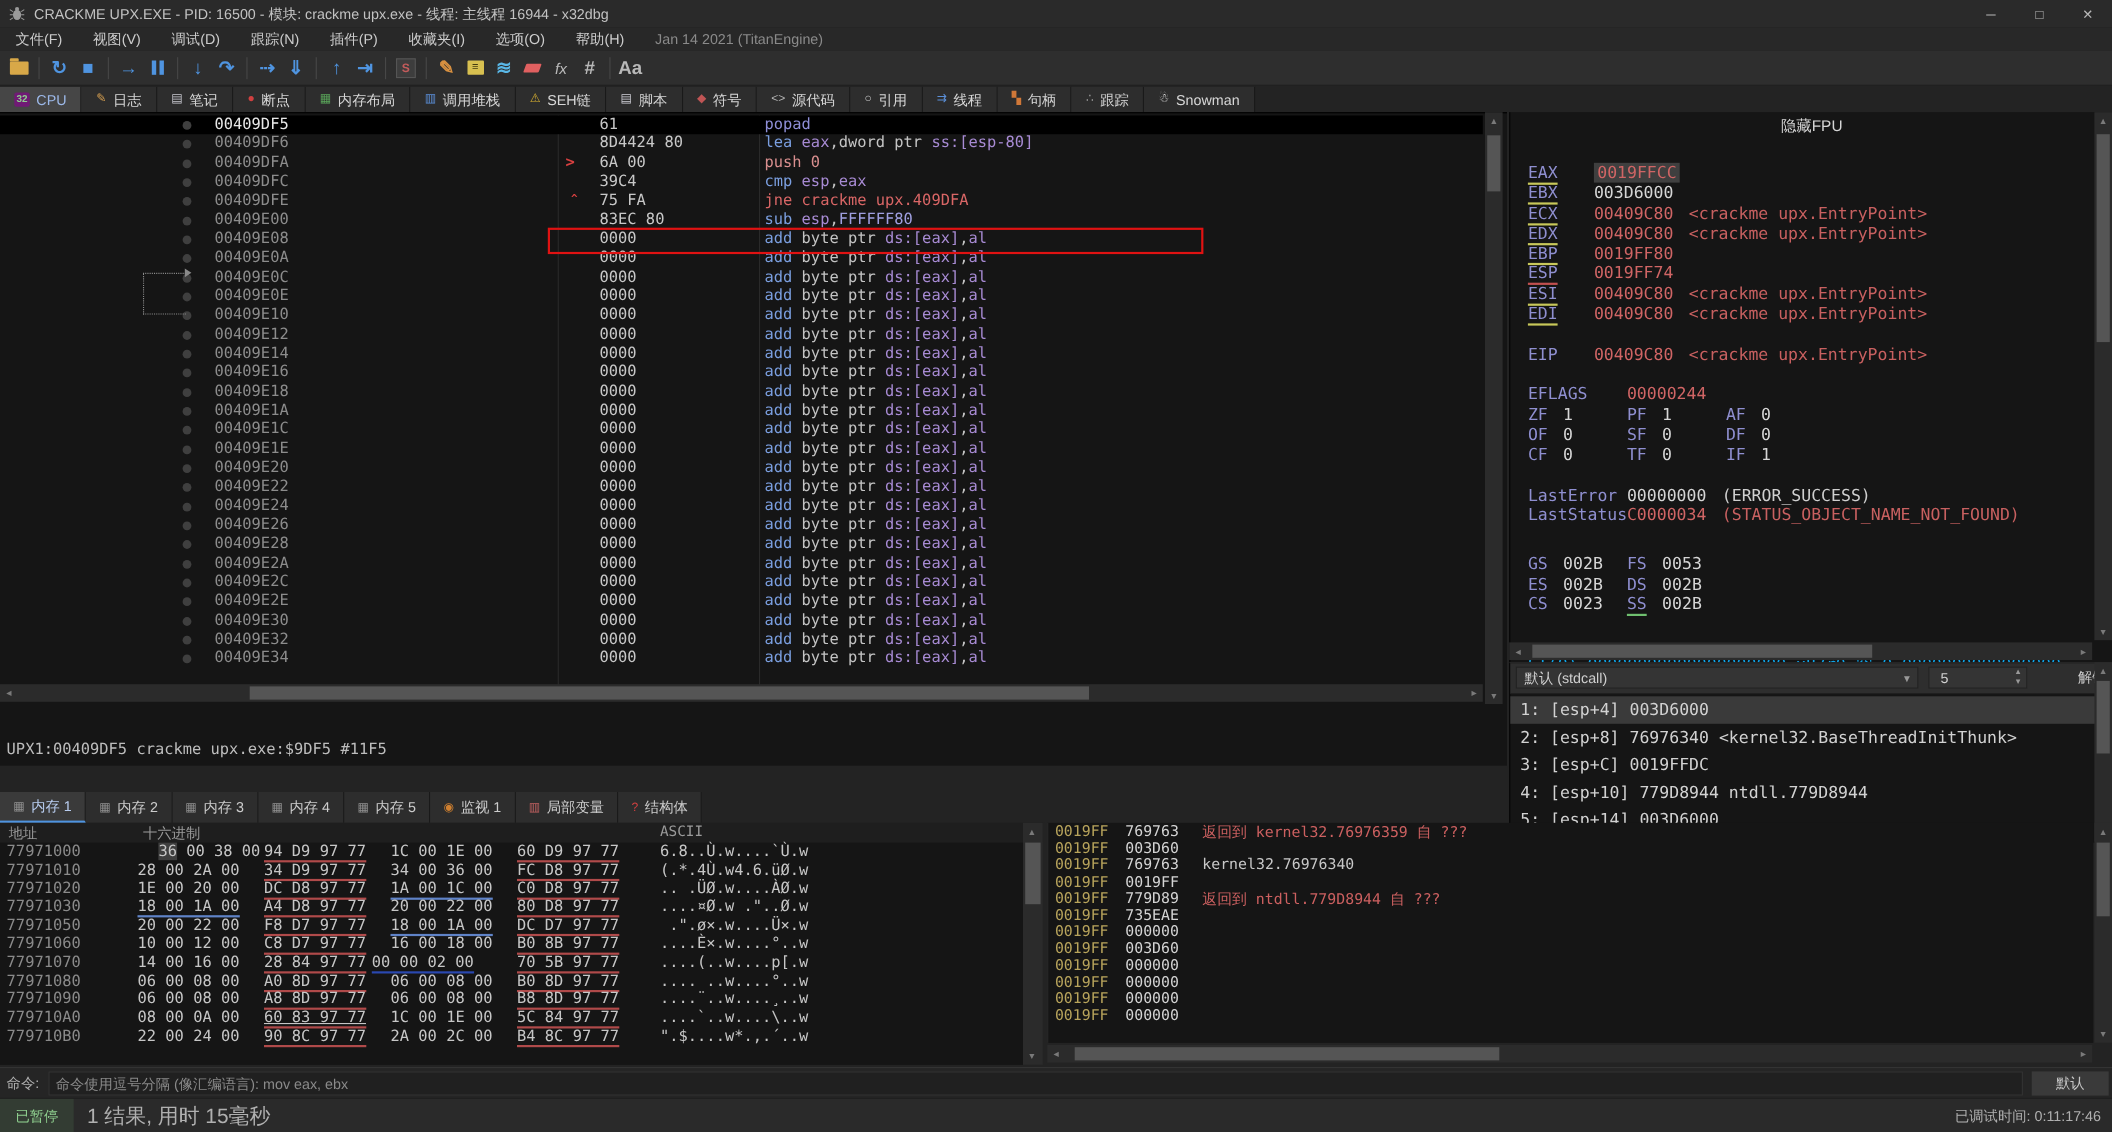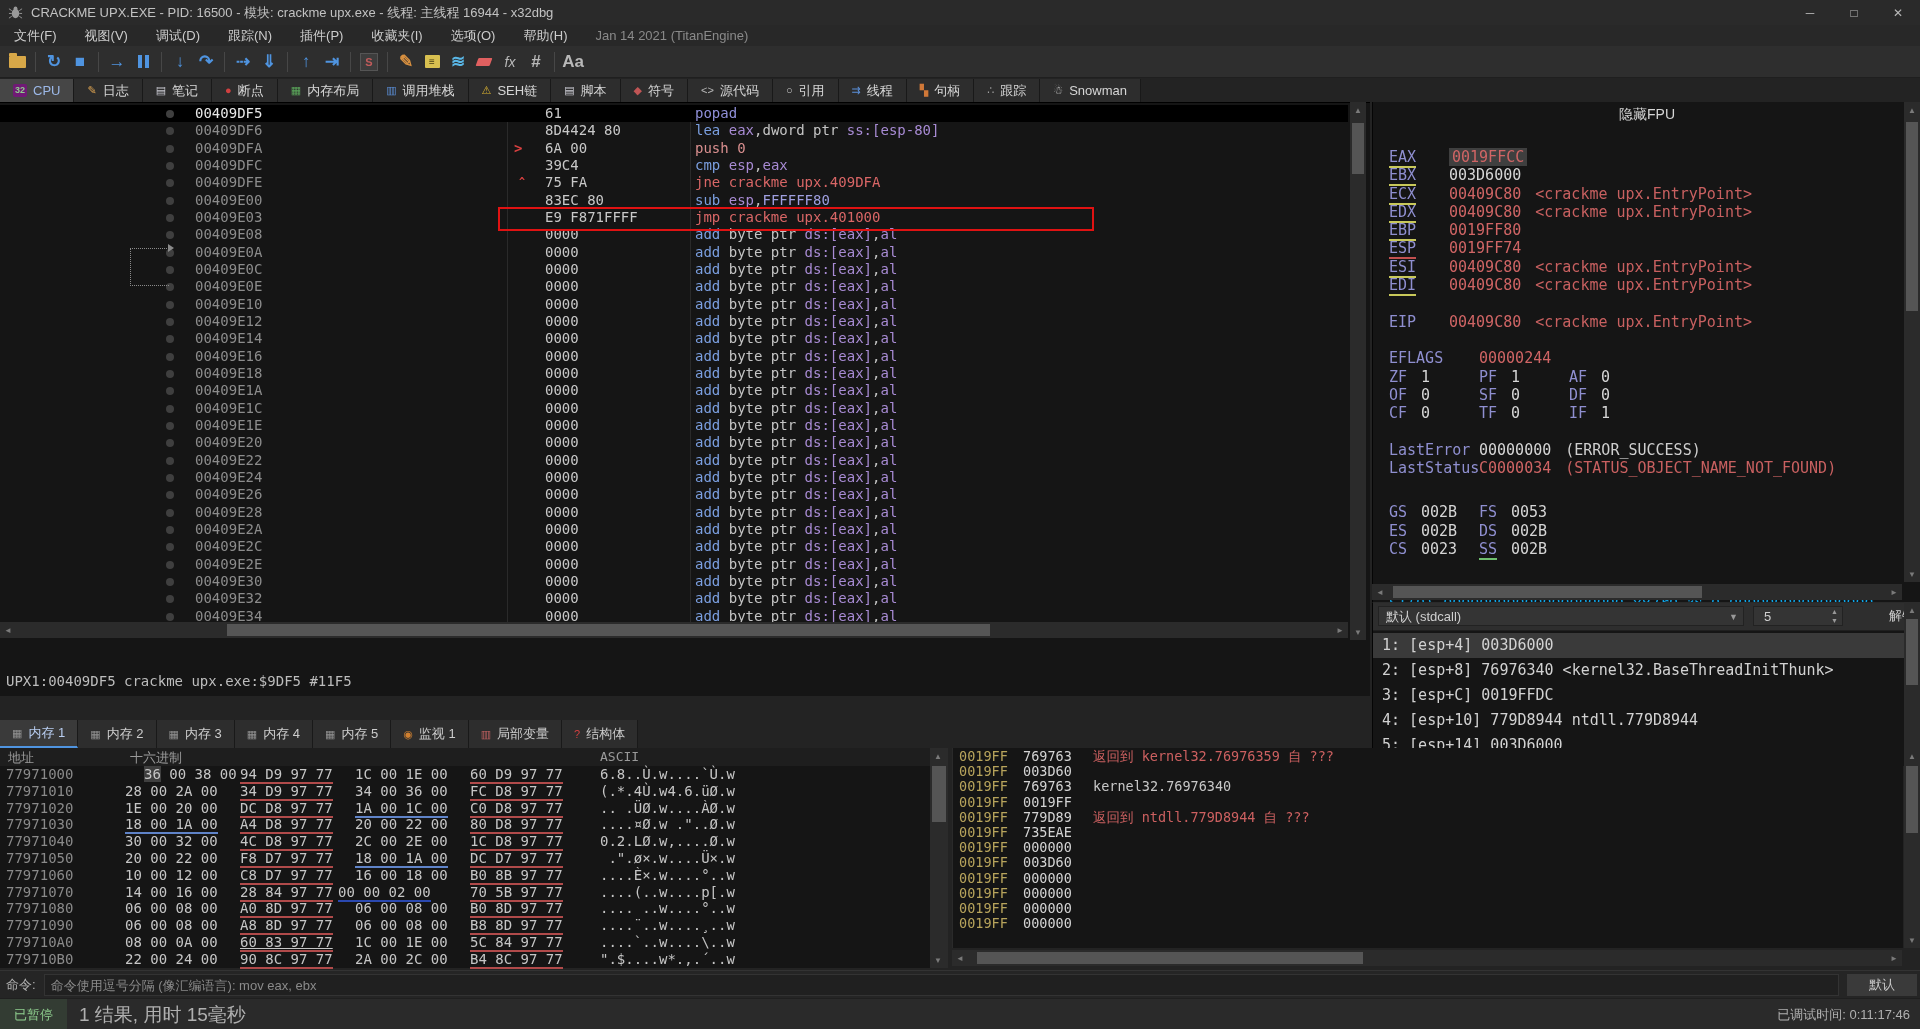--- a/index.html
+++ b/index.html
@@ -317,26 +317,20 @@
           <span class="dinstr"><span class="c-red">jne </span><span class="c-red">crackme upx.409DFA</span></span>
         </div>
         <div class="drow m">
           <span class="dot"></span>
           <span class="daddr">00409E00</span>
           <span class="dbytes">83EC 80</span>
           <span class="dinstr"><span class="c-blue">sub </span><span class="c-purple">esp</span><span class="c-gray">,</span><span class="c-num">FFFFFF80</span></span>
         </div>
         <div class="drow m">
           <span class="dot"></span>
-          <span class="daddr">00409E03</span>
-          <span class="dbytes">E9 F871FFFF</span>
-          <span class="dinstr"><span class="c-red">jmp </span><span class="c-red">crackme upx.401000</span></span>
-        </div>
-        <div class="drow m">
-          <span class="dot"></span>
           <span class="daddr">00409E08</span>
           <span class="dbytes">0000</span>
           <span class="dinstr"><span class="c-blue">add </span><span class="c-gray">byte ptr </span><span class="c-purple">ds:[eax]</span><span class="c-gray">,</span><span class="c-purple">al</span></span>
         </div>
         <div class="drow m">
           <span class="dot"></span>
           <span class="daddr">00409E0A</span>
           <span class="dbytes">0000</span>
           <span class="dinstr"><span class="c-blue">add </span><span class="c-gray">byte ptr </span><span class="c-purple">ds:[eax]</span><span class="c-gray">,</span><span class="c-purple">al</span></span>
         </div>
@@ -592,28 +586,20 @@
       </div>
       <div class="mrow">
         <span class="maddr">77971030</span>
         <span class="mg u-b" style="left: 125px;">18 00 1A 00</span>
         <span class="mg u-r" style="left: 240px;">A4 D8 97 77</span>
         <span class="mg" style="left: 355px;">20 00 22 00</span>
         <span class="mg u-r" style="left: 470px;">80 D8 97 77</span>
         <span class="mascii">....¤Ø.w ."..Ø.w</span>
       </div>
       <div class="mrow">
-        <span class="maddr">77971040</span>
-        <span class="mg" style="left: 125px;">30 00 32 00</span>
-        <span class="mg u-r" style="left: 240px;">4C D8 97 77</span>
-        <span class="mg" style="left: 355px;">2C 00 2E 00</span>
-        <span class="mg u-r" style="left: 470px;">1C D8 97 77</span>
-        <span class="mascii">0.2.LØ.w,....Ø.w</span>
-      </div>
-      <div class="mrow">
         <span class="maddr">77971050</span>
         <span class="mg" style="left: 125px;">20 00 22 00</span>
         <span class="mg u-r" style="left: 240px;">F8 D7 97 77</span>
         <span class="mg u-b" style="left: 355px;">18 00 1A 00</span>
         <span class="mg u-r" style="left: 470px;">DC D7 97 77</span>
         <span class="mascii"> .".ø×.w....Ü×.w</span>
       </div>
       <div class="mrow">
         <span class="maddr">77971060</span>
         <span class="mg" style="left: 125px;">10 00 12 00</span>

